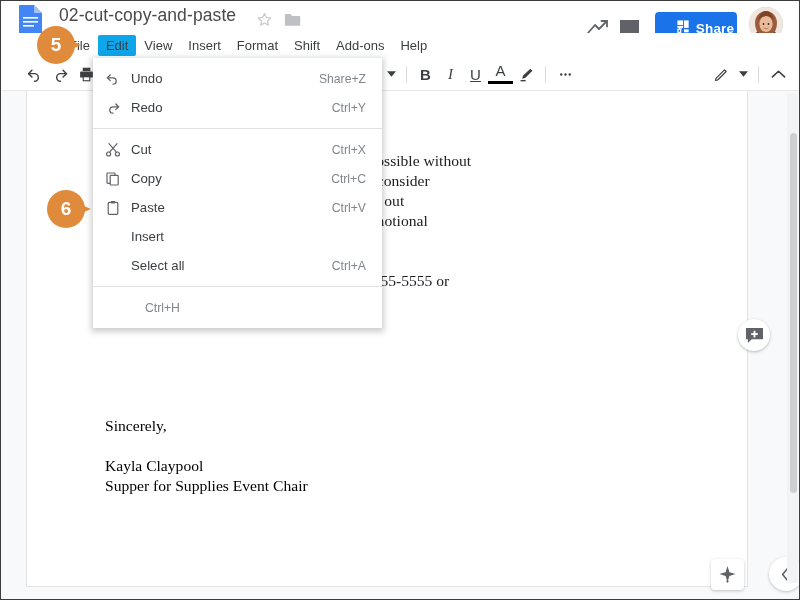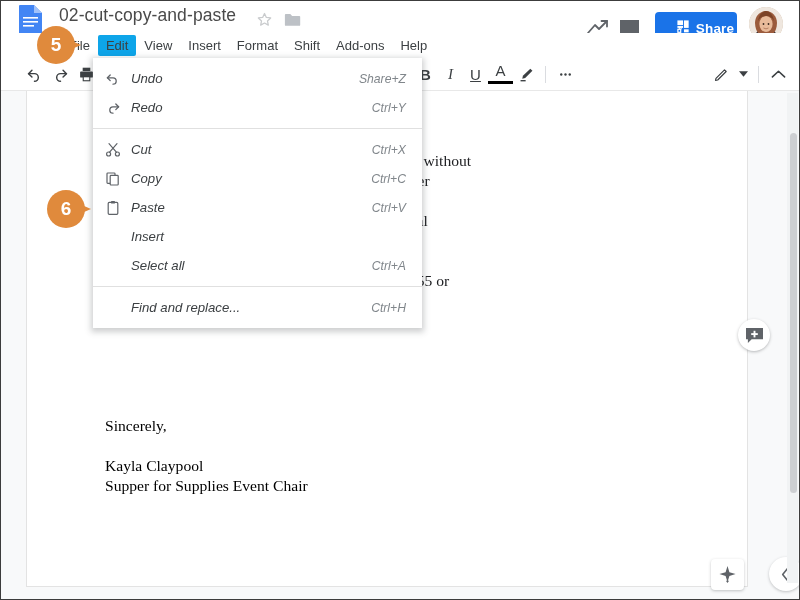--- a/index.html
+++ b/index.html
@@ -234,26 +234,25 @@
     width: 7px; height: 360px;
     border-radius: 4px;
     background: #cdcfd2;
     cursor: pointer;
   }
 
   
   .dropdown {
     position: absolute;
     left: 92px; top: 57px;
-    width: 329px;
+    width: 289px;
     background: #ffffff;
     box-shadow: 0 2px 6px 2px rgba(60,64,67,.25);
     padding: 6px 0;
     z-index: 40;
-    font-style: italic;
   }
   .dd-item {
     height: 29px;
     display: flex;
     align-items: center;
     padding: 0 16px 0 12px;
     cursor: pointer;
     position: relative;
   }
   .dd-ico {
@@ -605,21 +604,20 @@
     <div class="dd-item">
       <span class="dd-ico"></span>
       <span class="dd-label">Select all</span>
       <span class="dd-short">Ctrl+A</span>
     </div>
 
     <div class="dd-sep"></div>
 
     <div class="dd-item">
       <span class="dd-ico"></span>
-      <span class="dd-label">Find and replace...</span>
       <span class="dd-short">Ctrl+H</span>
     </div>
   </div>
 
   <div class="callout" id="callout-5">
     <div class="tail"></div>
     <div class="bubble">
       <span class="num">5</span>
     </div>
   </div>

